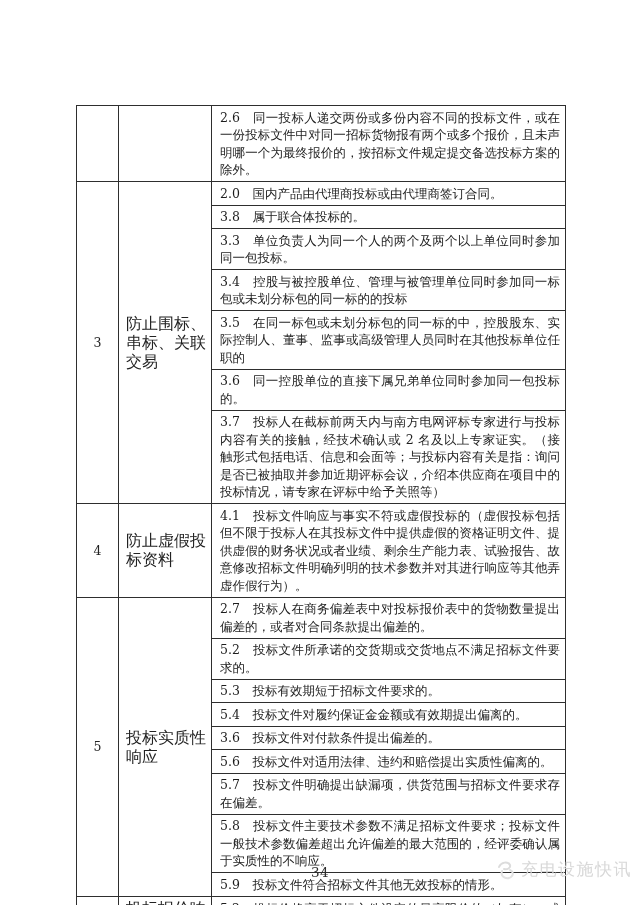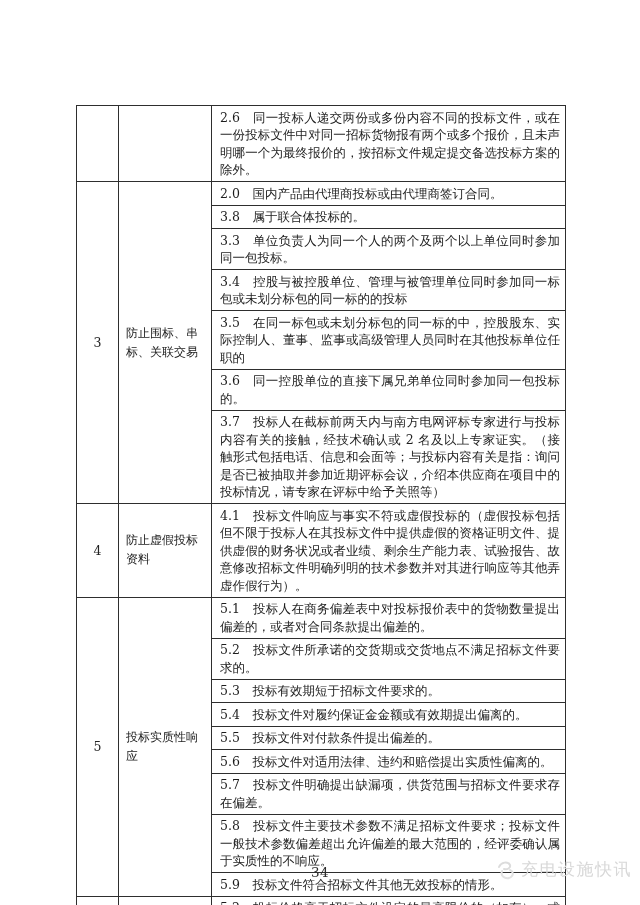--- a/index.html
+++ b/index.html
@@ -33,21 +33,21 @@
     vertical-align: middle;
     word-break: break-all;
   }
   td.c-num {
     text-align: center;
     font-size: 12.5px;
     color: #222;
   }
   td.c-cat {
     padding: 2px 4px 2px 7px;
-    font-size: 12px;
+    font-size: 16px;
     line-height: 19px;
     text-align: left;
     color: #222;
   }
   td.c-item {
     padding: 2.5px 5px 2.5px 8px;
     line-height: 17.5px;
     text-align: justify;
     vertical-align: middle;
     color: #1d1d1d;
@@ -123,33 +123,33 @@
 
       <tr>
         <td class="c-num">4</td>
         <td class="c-cat">防止虚假投标资料</td>
         <td class="c-item">4.1　投标文件响应与事实不符或虚假投标的（虚假投标包括但不限于投标人在其投标文件中提供虚假的资格证明文件、提供虚假的财务状况或者业绩、剩余生产能力表、试验报告、故意修改招标文件明确列明的技术参数并对其进行响应等其他弄虚作假行为）。</td>
       </tr>
 
       <tr>
         <td class="c-num" rowspan="9">5</td>
         <td class="c-cat" rowspan="9">投标实质性响应</td>
-        <td class="c-item">5.1　投标人在商务偏差表中对投标报价表中的货物数量提出偏差的，或者对合同条款提出偏差的。</td>
+        <td class="c-item">2.7　投标人在商务偏差表中对投标报价表中的货物数量提出偏差的，或者对合同条款提出偏差的。</td>
       </tr>
       <tr>
         <td class="c-item">5.2　投标文件所承诺的交货期或交货地点不满足招标文件要求的。</td>
       </tr>
       <tr>
         <td class="c-item">5.3　投标有效期短于招标文件要求的。</td>
       </tr>
       <tr>
         <td class="c-item">5.4　投标文件对履约保证金金额或有效期提出偏离的。</td>
       </tr>
       <tr>
-        <td class="c-item">5.5　投标文件对付款条件提出偏差的。</td>
+        <td class="c-item">3.6　投标文件对付款条件提出偏差的。</td>
       </tr>
       <tr>
         <td class="c-item">5.6　投标文件对适用法律、违约和赔偿提出实质性偏离的。</td>
       </tr>
       <tr>
         <td class="c-item">5.7　投标文件明确提出缺漏项，供货范围与招标文件要求存在偏差。</td>
       </tr>
       <tr>
         <td class="c-item">5.8　投标文件主要技术参数不满足招标文件要求；投标文件一般技术参数偏差超出允许偏差的最大范围的，经评委确认属于实质性的不响应。</td>
       </tr>

